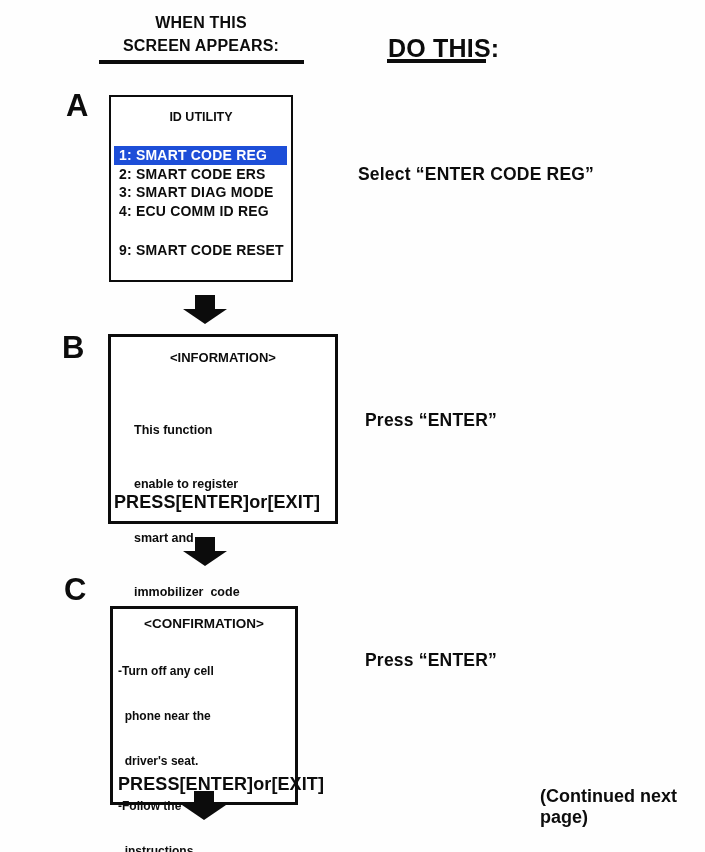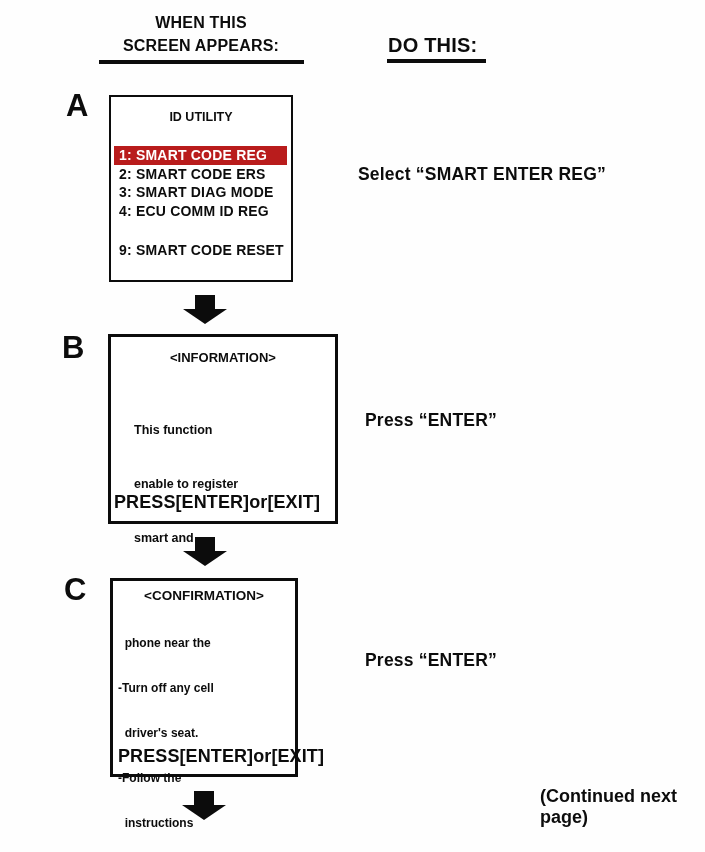--- a/index.html
+++ b/index.html
@@ -3,41 +3,41 @@
 <meta charset="utf-8">
 <style>
   html,body { margin:0; padding:0; background:#ffffff; }
   .page {
     position:relative; width:705px; height:852px; background:#fefefe;
     font-family:"Liberation Sans","DejaVu Sans",sans-serif; font-weight:700; color:#0c0c0c;
     overflow:hidden;
   }
   
   .hdr-when { position:absolute; left:94px; top:11px; width:214px; text-align:center; font-size:16px; line-height:23px; letter-spacing:0.2px; }
-  .hdr-do   { position:absolute; left:388px; top:34px; font-size:20px; letter-spacing:0.2px; }
+  .hdr-do   { position:absolute; left:388px; top:34px; font-size:25px; letter-spacing:0.2px; }
   .rule { position:absolute; height:4px; background:#0c0c0c; }
   .rule-when { left:99px;  top:60px; width:205px; }
   .rule-do   { left:387px; top:59px; width:99px; }
 
   
   .step-label { position:absolute; font-size:31px; line-height:31px; }
   .label-a { left:66px; top:90px; }
   .label-b { left:62px; top:332px; }
   .label-c { left:64px; top:574px; }
 
   
   .screen { position:absolute; background:#fff; border:2px solid #0c0c0c; box-sizing:border-box; }
   .screen-a { left:109px; top:95px;  width:184px; height:187px; }
   .screen-b { left:108px; top:334px; width:230px; height:190px; border-width:3px; }
-  .screen-c { left:110px; top:578px; width:188px; height:199px; border-width:3px; }
+  .screen-c { left:110px; top:606px; width:188px; height:199px; border-width:3px; }
 
   .screen-a .ttl { margin-top:13px; text-align:center; font-size:12.5px; line-height:15px; }
   .menu { margin:21px 0 0 8px; font-size:14px; }
   .menu-row { line-height:18.5px; white-space:pre; letter-spacing:0.2px; }
-  .menu-row.hl { background:#b91c1c; color:#ffffff; width:168px; margin-left:-5px; padding-left:5px; }
+  .menu-row.hl { background:#1d4ed8; color:#ffffff; width:168px; margin-left:-5px; padding-left:5px; }
   .menu-row.gap { margin-top:21px; }
 
   .screen-b .ttl { margin-top:13px; text-align:center; font-size:13px; }
   .screen-b .bodytxt { margin:20px 0 0 23px; font-size:12.5px; line-height:18px; white-space:pre; }
   .screen-c .ttl { margin-top:7px; text-align:center; font-size:13.5px; }
   .screen-c .bodytxt { margin:3px 0 0 5px; font-size:12px; line-height:15px; white-space:pre; }
   .screen-foot { position:absolute; font-size:18px; white-space:pre; letter-spacing:0.1px; }
   .screen-b .screen-foot { left:3px; bottom:8px; }
   .screen-c .screen-foot { left:5px; bottom:7px; }
 
@@ -76,21 +76,21 @@
       <div>ID UTILITY</div>
     </div>
     <div class="menu">
       <div class="menu-row hl">1: SMART CODE REG</div>
       <div class="menu-row">2: SMART CODE ERS</div>
       <div class="menu-row">3: SMART DIAG MODE</div>
       <div class="menu-row">4: ECU COMM ID REG</div>
       <div class="menu-row gap">9: SMART CODE RESET</div>
     </div>
   </div>
-  <div class="action action-a">Select “SMART ENTER REG”</div>
+  <div class="action action-a">Select “ENTER CODE REG”</div>
 
   <div class="arrow arrow-1">
     <div class="stem"></div>
     <div class="head"></div>
   </div>
 
   <div class="step-label label-b">B</div>
   <div class="screen screen-b">
     <div class="ttl">&lt;INFORMATION&gt;</div>
     <div class="bodytxt">
@@ -106,22 +106,22 @@
 
   <div class="arrow arrow-2">
     <div class="stem"></div>
     <div class="head"></div>
   </div>
 
   <div class="step-label label-c">C</div>
   <div class="screen screen-c">
     <div class="ttl">&lt;CONFIRMATION&gt;</div>
     <div class="bodytxt">
+      <div>-Turn off any cell</div>
       <div>  phone near the</div>
-      <div>-Turn off any cell</div>
       <div>  driver's seat.</div>
       <div>-Follow the</div>
       <div>  instructions</div>
       
       
       
       
       
     </div>
     <div class="screen-foot">PRESS[ENTER]or[EXIT]</div>

